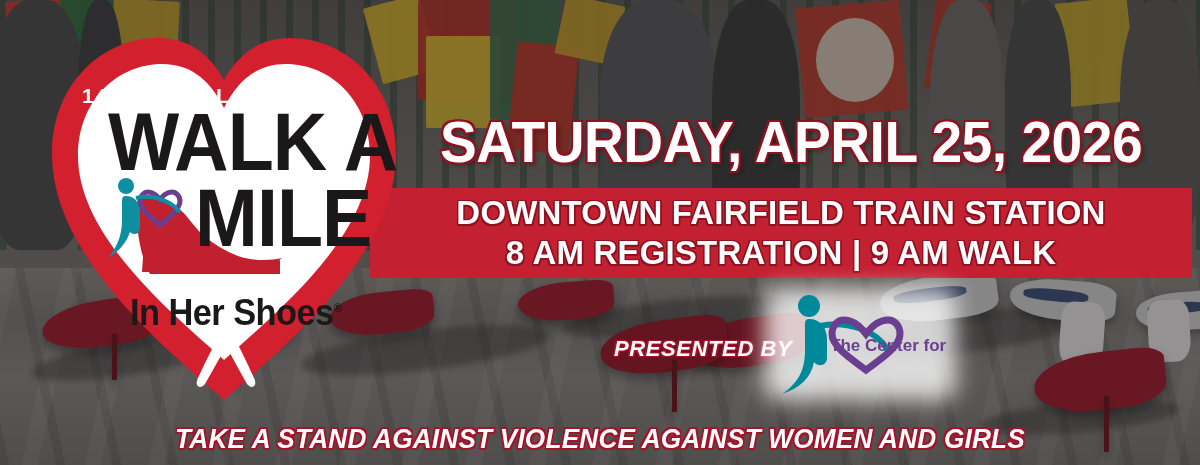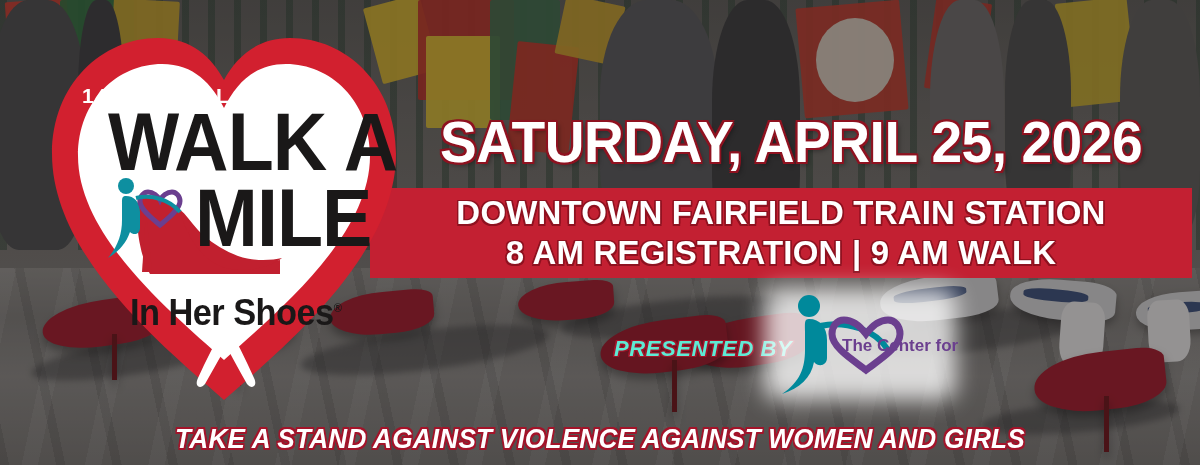--- a/index.html
+++ b/index.html
@@ -167,40 +167,40 @@
     text-shadow:
       1.5px 0 0 #8f1220, -1.5px 0 0 #8f1220, 0 1.5px 0 #8f1220, 0 -1.5px 0 #8f1220,
       1.5px 1.5px 0 #8f1220, -1.5px 1.5px 0 #8f1220,
       1.5px -1.5px 0 #8f1220, -1.5px -1.5px 0 #8f1220;
   }
   .line2{top:193px;}
   .line3{top:233px;}
 
   .presented{
     position:absolute;left:614px;top:336px;
-    font-size:22px;font-weight:bold;font-style:italic;color:#5eead4;
+    font-size:22px;font-weight:bold;font-style:italic;color:#ffffff;
     letter-spacing:.6px;white-space:nowrap;
     text-shadow:
       1.4px 0 0 #a3142a, -1.4px 0 0 #a3142a, 0 1.4px 0 #a3142a, 0 -1.4px 0 #a3142a,
       1.4px 1.4px 0 #a3142a, -1.4px 1.4px 0 #a3142a,
       1.4px -1.4px 0 #a3142a, -1.4px -1.4px 0 #a3142a;
   }
 
   
   .sponsor{
     position:absolute;left:770px;top:292px;width:180px;height:104px;
   }
   .sponsor .glow{
     position:absolute;left:-6px;top:-4px;width:192px;height:112px;
     background:rgba(255,255,255,.78);
     filter:blur(11px);border-radius:14px;
   }
   .sponsor svg{position:absolute;left:0;top:0;}
   .sponsor-name{
-    position:absolute;left:72px;top:44px;
+    position:absolute;left:60px;top:44px;
     font-size:17px;line-height:1.12;font-weight:bold;color:#6b3f8f;
     white-space:nowrap;
   }
 
   
   .tagline{
     position:absolute;left:0;top:424px;width:1200px;text-align:center;
     font-size:27px;font-weight:bold;font-style:italic;color:#ffffff;
     letter-spacing:.2px;white-space:nowrap;
     transform:scaleX(.97);

